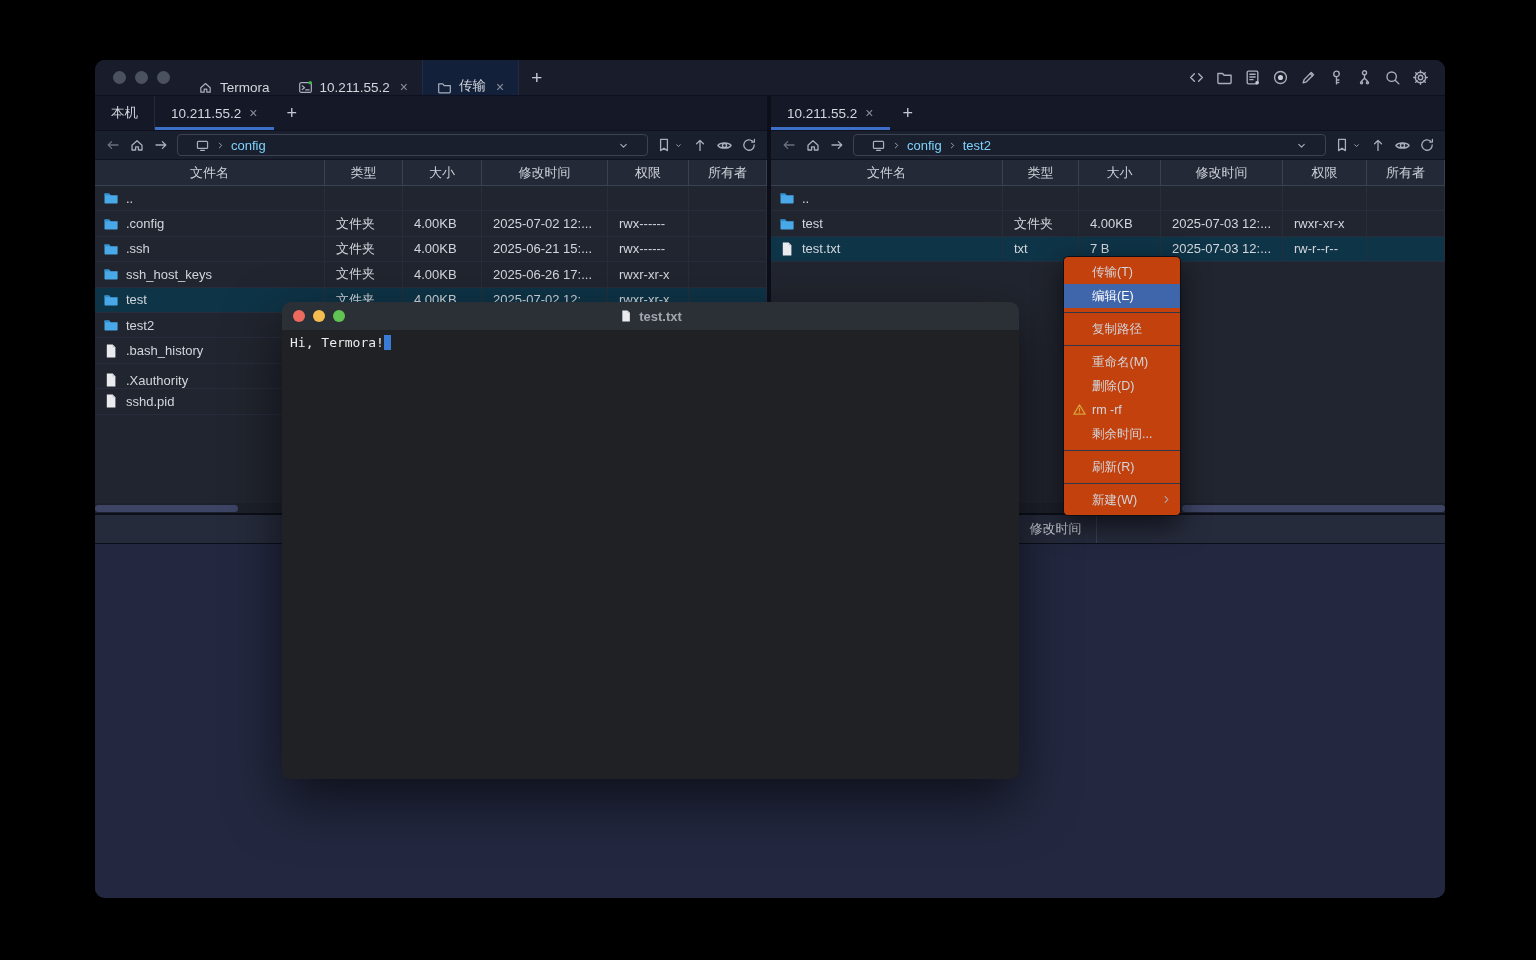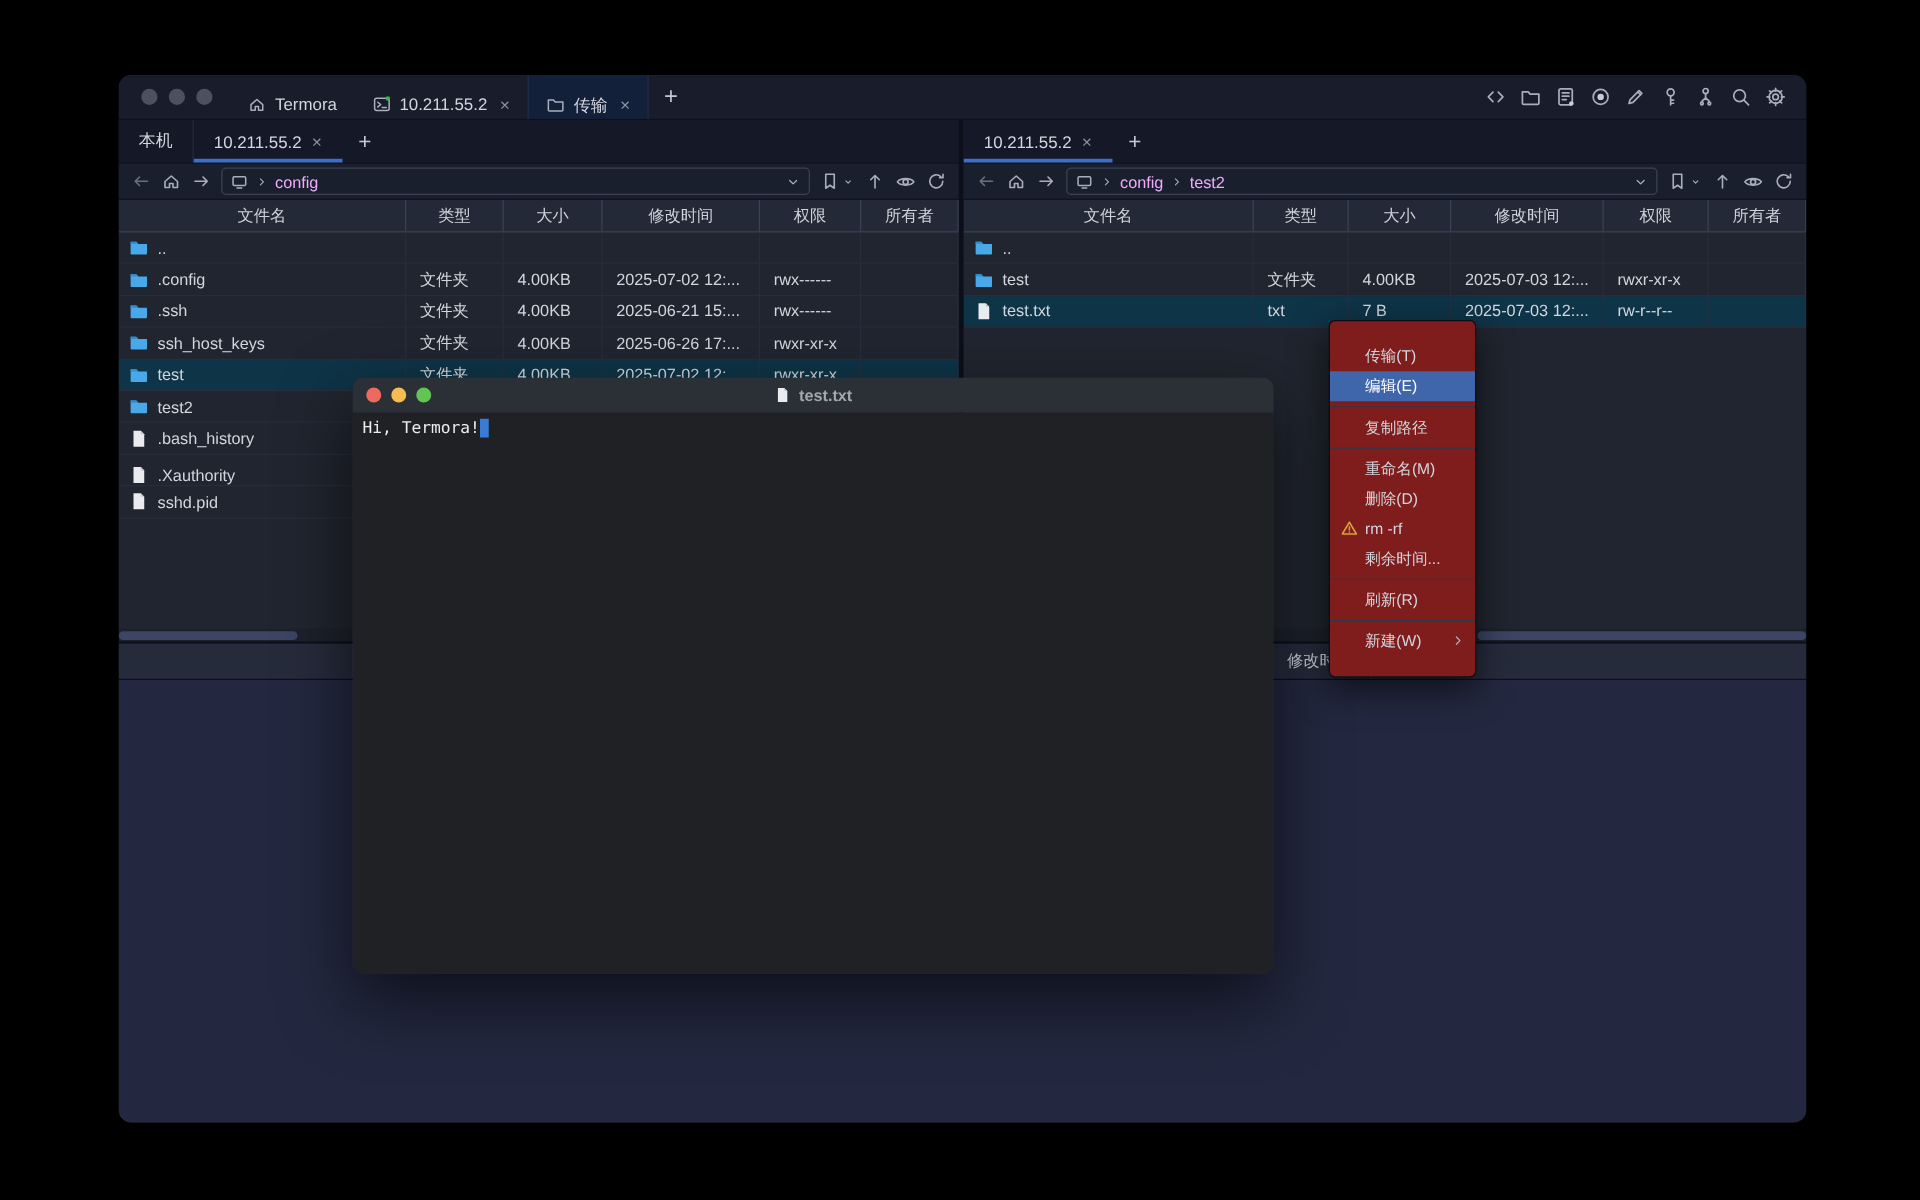--- a/index.html
+++ b/index.html
@@ -11,21 +11,21 @@
   .window { position:absolute; left:95px; top:60px; width:1350px; height:838px;
     background:#232840; border-radius:10px; overflow:hidden;
     box-shadow:0 18px 60px rgba(0,0,0,.65); }
 
   
   .titlebar { position:relative; height:36px; background:#181c2b; border-bottom:1px solid #0d1020;
     display:flex; align-items:stretch; }
   .traffic { display:flex; align-items:center; gap:9px; padding:0 14px 0 18px; }
   .tl { width:13px; height:13px; border-radius:50%; background:#4c5160; }
   .ttabs { display:flex; align-items:stretch; }
-  .ttab { display:flex; align-items:flex-start; gap:7px; padding:16px 14px; color:#d3d6dd; font-size:13.5px; cursor:default; }
+  .ttab { display:flex; align-items:flex-end; gap:7px; padding:0 14px; color:#d3d6dd; font-size:13.5px; cursor:default; }
   .ttab.active { background:#13203a; border-left:1px solid #232b44; border-right:1px solid #232b44; }
   .ttab .close { color:#8b91a0; font-size:14px; margin-left:3px; }
   .ttab-plus { display:flex; align-items:center; padding:0 12px; }
   .tright { margin-left:auto; display:flex; align-items:center; gap:11px; padding-right:16px; }
   .ic { display:inline-flex; align-items:center; justify-content:center; }
   .ic svg { display:block; }
 
   
   .split { display:flex; height:407px; }
   .vdiv { width:4px; background:#0c0f1a; }
@@ -34,21 +34,21 @@
   .ptabs { height:35px; background:#141827; border-bottom:1px solid #0e1220; display:flex; align-items:stretch; }
   .ptab { position:relative; display:flex; align-items:center; gap:8px; padding:0 16px; color:#d3d6dd; font-size:13.5px; }
   .ptab.inactive { border-right:1px solid #252a3a; }
   .ptab.active::after { content:""; position:absolute; left:0; right:0; bottom:0; height:3px; background:#3d6fc9; }
   .ptab .close { color:#8b91a0; font-size:14px; }
   .ptab-plus { display:flex; align-items:center; padding:0 13px; }
 
   .ptoolbar { height:29px; background:#1a1f2e; border-bottom:1px solid #10131f;
     display:flex; align-items:center; gap:8px; padding:0 10px; }
   .pathfield { flex:1; height:22px; border:1px solid #3c4254; border-radius:4px;
-    display:flex; align-items:center; gap:5px; padding:0 6px; color:#f0abfc; font-size:13px; }
+    display:flex; align-items:center; gap:5px; padding:0 17px; color:#7dd3fc; font-size:13px; }
   .pathfield .flexspace { flex:1; }
   .bmwrap { display:flex; align-items:center; gap:1px; }
 
   .ftable { position:relative; flex:1; overflow:hidden; font-size:13px; color:#d3d6dd; }
   .fhead { display:flex; height:26px; background:#242937; border-bottom:1px solid #3a4153; }
   .fhead .hcell { display:flex; align-items:center; justify-content:center;
     border-right:1px solid #3a4153; color:#ced2da; }
   .frow { display:flex; height:25.4px; border-bottom:1px solid #282d3d; }
   .frow.selected { background:#0e3447; }
   .fcell { display:flex; align-items:center; border-right:1px solid #282d3d;
@@ -78,21 +78,21 @@
   .etl { width:12px; height:12px; border-radius:50%; }
   .etl.red{ background:#ee6a5f;} .etl.yellow{ background:#f5bd4f;} .etl.green{ background:#61c554;}
   .editor-title { position:absolute; left:0; right:0; display:flex; align-items:center; justify-content:center;
     gap:6px; color:#a2a6ad; font-size:13px; font-weight:bold; pointer-events:none; }
   .editor-body { height:calc(477px - 28px); background:#202124; padding:5px 8px;
     font-family:"DejaVu Sans Mono","Liberation Mono",monospace; font-size:13px; color:#ececec; white-space:pre; }
   .caret { display:inline-block; width:7px; height:15px; background:#3a7bd5; vertical-align:text-bottom; }
 
   
   .ctxmenu { position:absolute; left:1063px; top:256px; width:118px; z-index:20;
-    background:#7f1d1d; border:1px solid #0c0e16; border-radius:5px; padding:16px 0;
+    background:#c2410c; border:1px solid #0c0e16; border-radius:5px; padding:3px 0;
     box-shadow:0 10px 28px rgba(0,0,0,.6);text-align:right; }
   .mitem { position:relative; height:24px; display:flex; align-items:center;
     padding-left:28px; font-size:12.5px; color:#d3d6dd; }
   .mitem.hl { background:#3f66ab; color:#fff; }
   .mitem .mic { position:absolute; left:8px; top:4px; }
   .mitem .sub { position:absolute; right:7px; top:5px; }
   .msep { height:1px; background:#313749; margin:4px 0; }
 </style>
 </head>
 <body>

